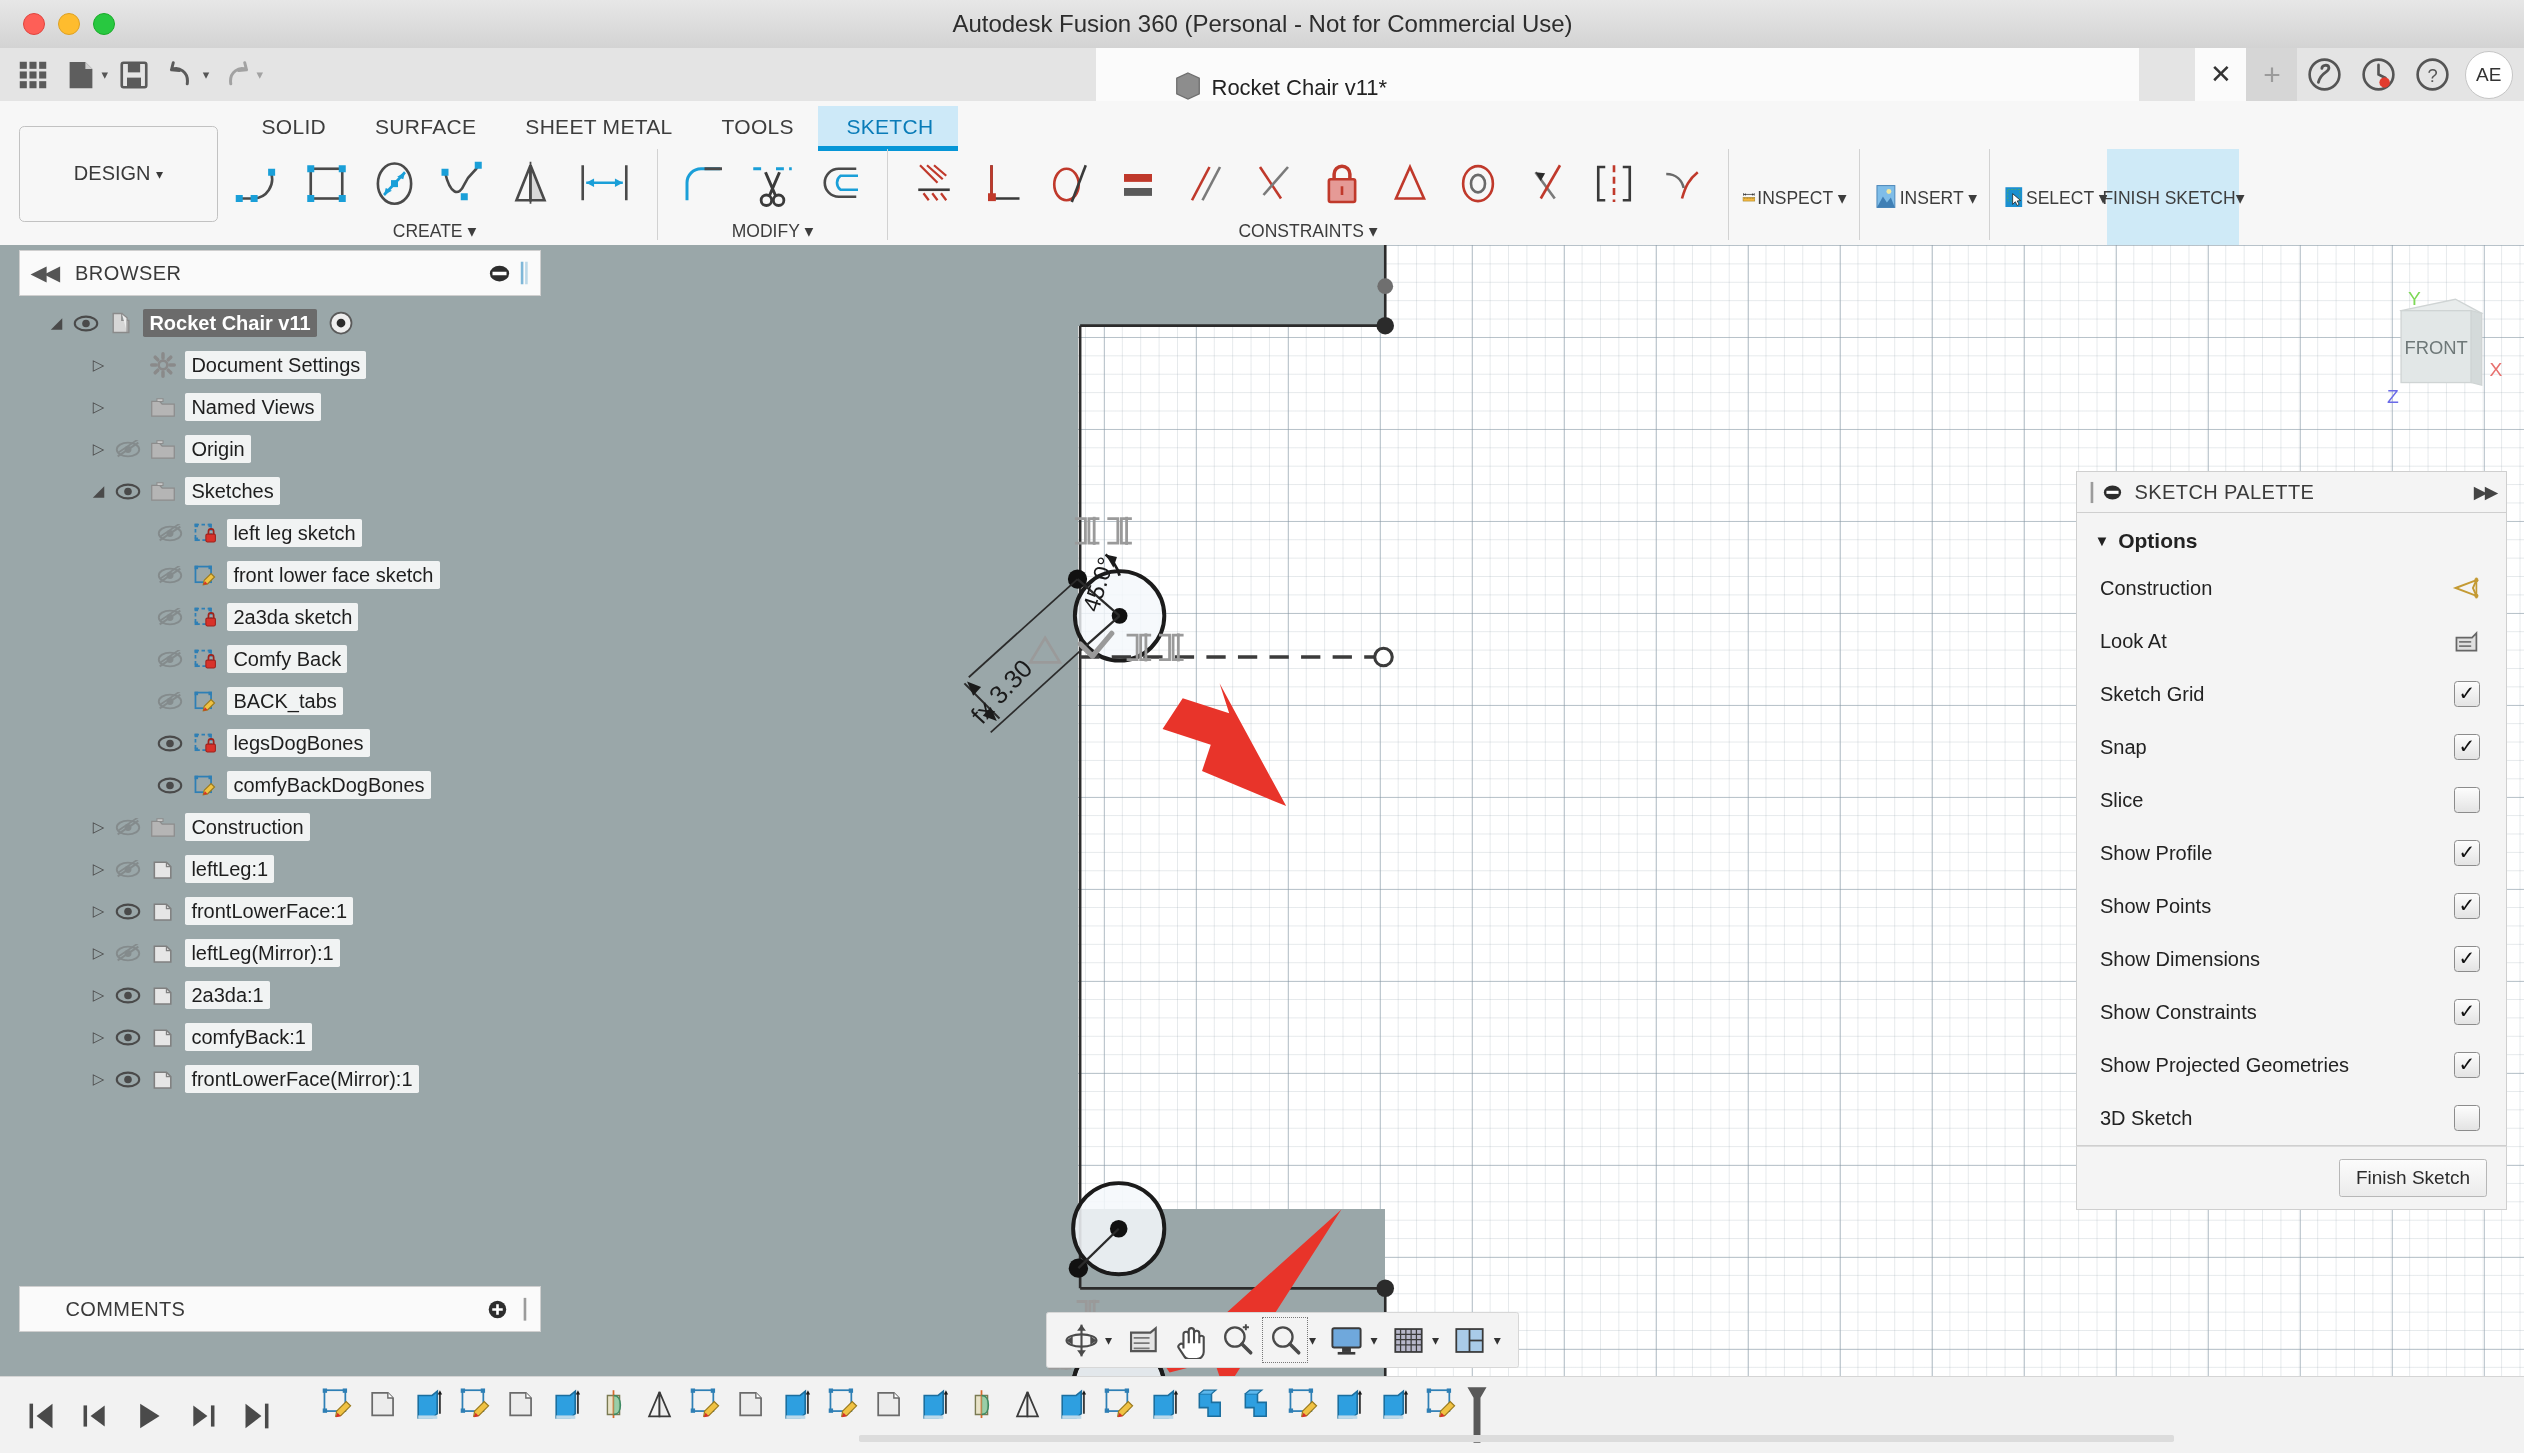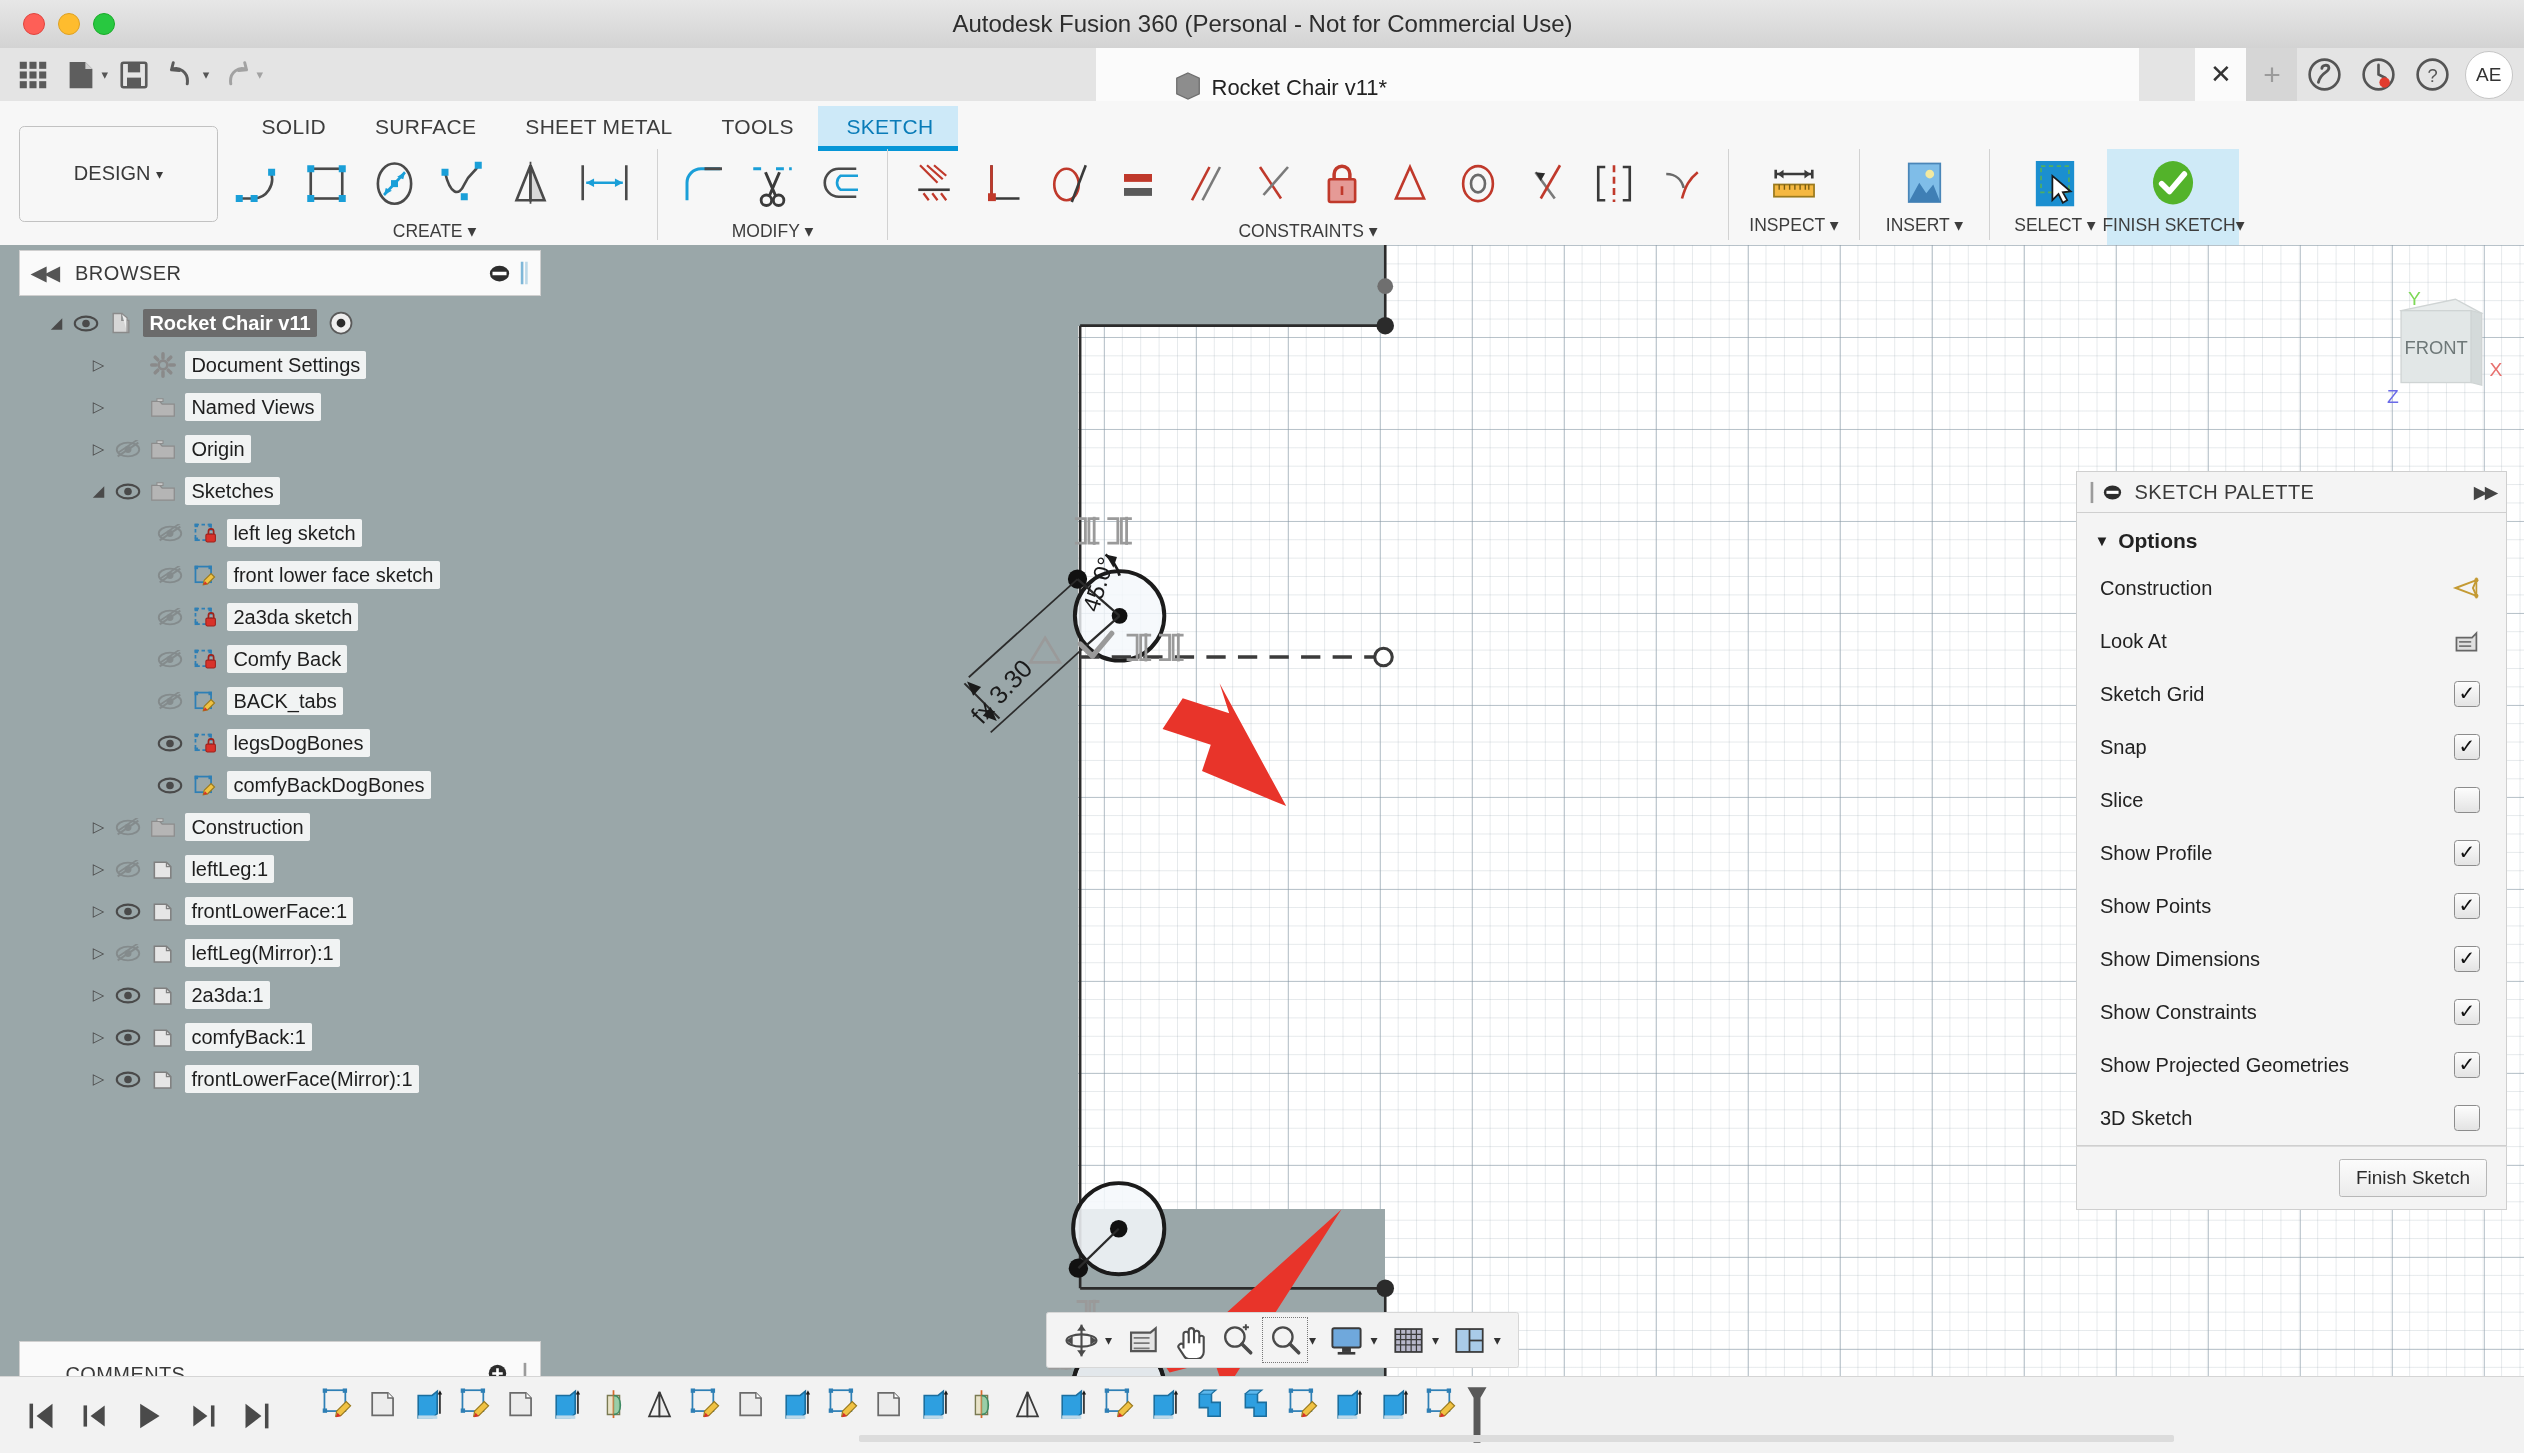--- a/index.html
+++ b/index.html
@@ -65,21 +65,21 @@
   }
   .wstab.active{background:#cde9f8;color:#0a7cb8;border-bottom:5.3px solid #0696d7;padding-left:28px;}
   .toolstrip{position:absolute;left:224px;top:48px;right:0;height:96px;display:flex;align-items:flex-start;}
   .tgrp{display:flex;flex-direction:column;align-items:center;position:relative;}
   .tgrp .icons{display:flex;align-items:center;height:70px;}
   .tgrp .glabel{font-size:17.5px;color:#3d3d3d;margin-top:1.8px;white-space:nowrap;}
   .tool{width:68px;height:68px;display:flex;align-items:center;justify-content:center;cursor:pointer;}
   .tool.wide{width:81px;}
   .vsep{width:0.9px;height:91px;background:#d2d2d2;margin:0 12.3px;}
   .bigtool{
-    display:flex;flex-direction:column;align-items:center;justify-content:center;
+    display:flex;flex-direction:row;align-items:center;justify-content:center;
     width:105px;height:96px;cursor:pointer;
   }
   .bigtool.hl{background:#cfeaf7;width:132px;}
   .bigtool .blabel{font-size:17.5px;color:#3d3d3d;margin-top:3.5px;white-space:nowrap;}
 
   
   .canvas{
     position:absolute;left:0;top:245px;width:2525px;height:1131px;
     background:#fff;overflow:hidden;
   }
@@ -104,23 +104,23 @@
   .bh-right{margin-left:auto;display:flex;align-items:center;gap:8.8px;}
   .tree{position:absolute;left:19px;top:302px;width:526px;}
   .trow{display:flex;align-items:center;height:42px;font-size:20px;color:#1e1e1e;cursor:pointer;white-space:nowrap;}
   .trow .lbl{background:rgba(255,255,255,.86);padding:2.6px 6.1px;border-radius:1.8px;}
   .trow.sel .lbl{background:#6b6b6b;color:#fff;font-weight:bold;}
   .arrow{width:23px;text-align:center;font-size:15px;color:#4a4a4a;}
   .eye{width:35px;display:flex;align-items:center;justify-content:center;}
   .ic{width:35px;display:flex;align-items:center;justify-content:center;margin-right:5.3px;}
 
   .comments{
-    position:absolute;left:19px;top:1341px;width:522px;height:46px;
+    position:absolute;left:19px;top:1286px;width:522px;height:46px;
     background:#fafafa;border:0.9px solid #cfcfcf;
-    display:flex;align-items:flex-end;box-sizing:border-box;padding:0 10.5px;
+    display:flex;align-items:center;box-sizing:border-box;padding:0 10.5px;
   }
   .comments .ct{font-size:20px;color:#3a3a3a;margin-left:35px;letter-spacing:0.4px;}
 
   
   .palette{
     position:absolute;left:2076px;top:443px;width:431px;height:395px;
   }
   .pal-head{
     height:42px;background:#f4f4f4;border:0.9px solid #cfcfcf;
     display:flex;align-items:center;padding:0 10.5px;box-sizing:border-box;margin-top:28px;

